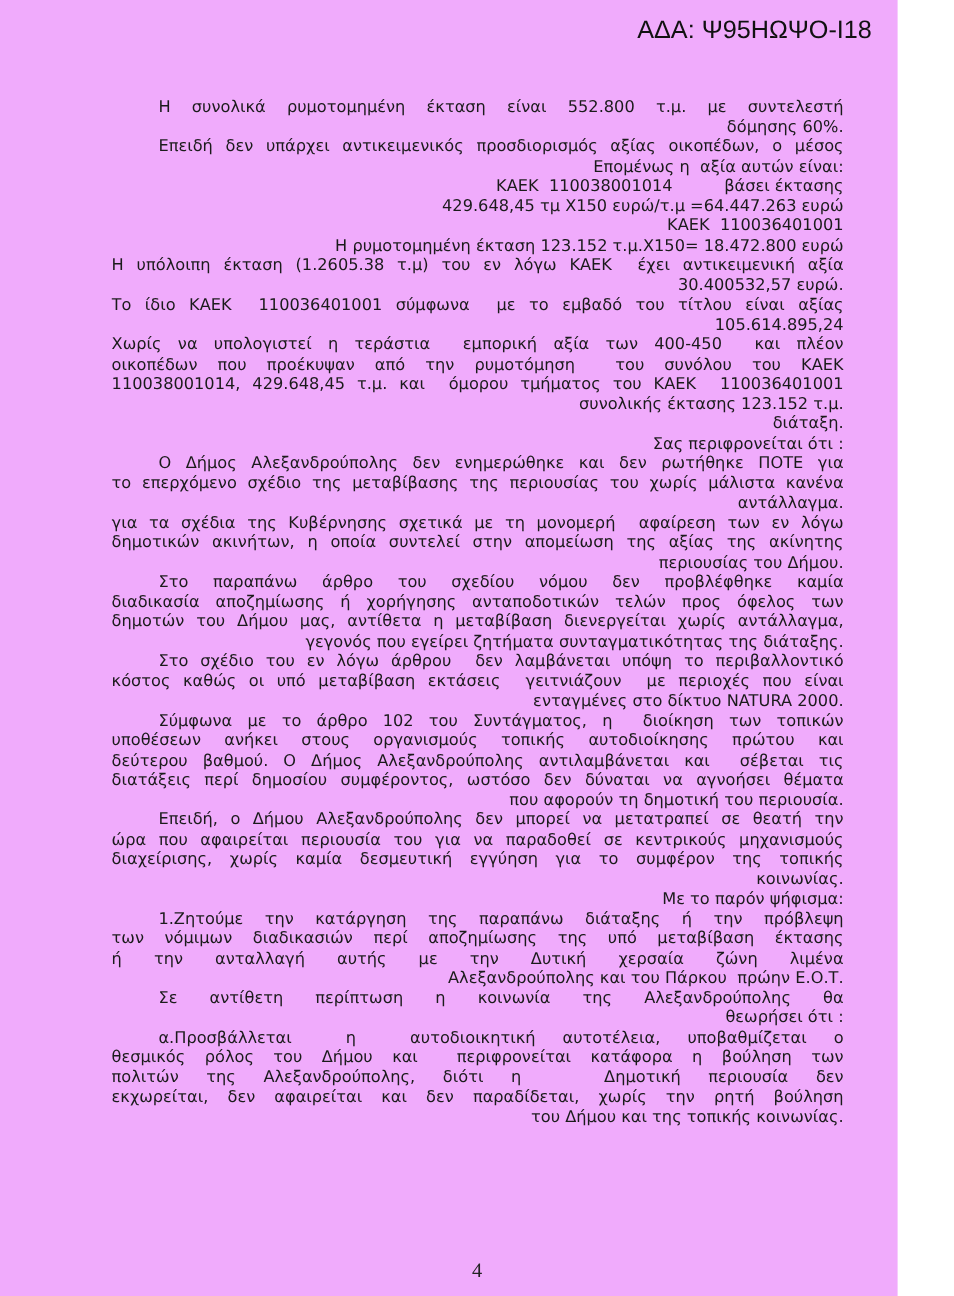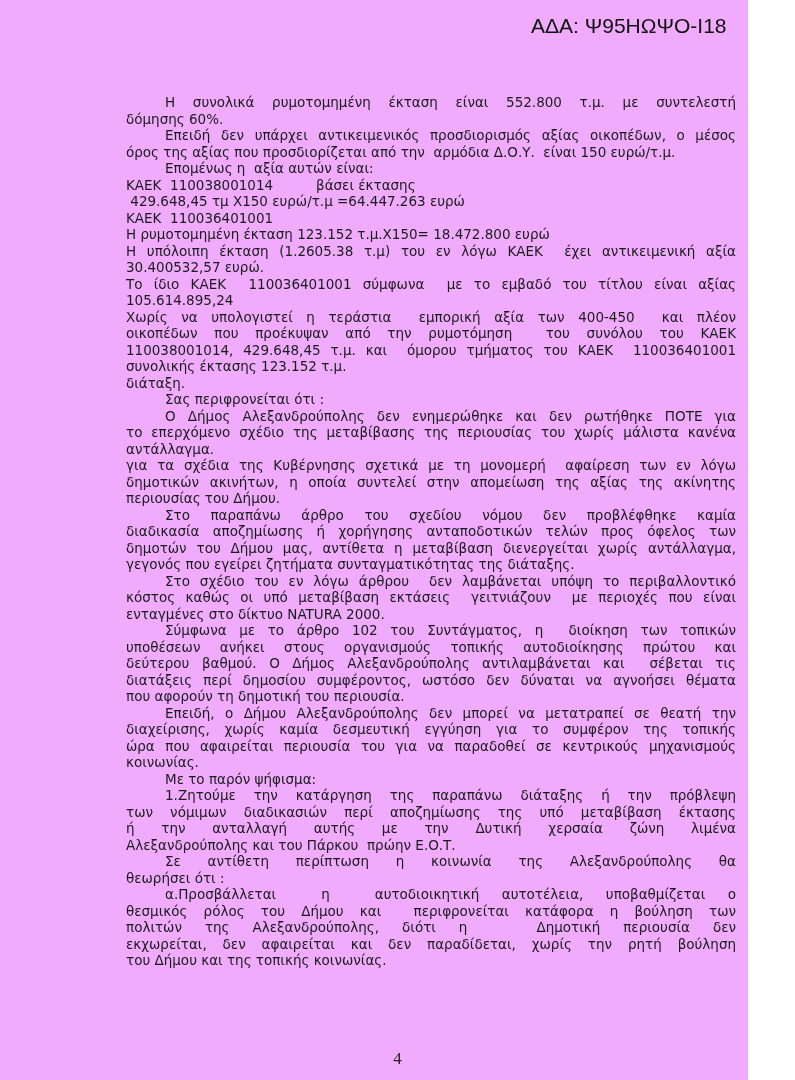--- a/index.html
+++ b/index.html
@@ -20,32 +20,31 @@
     left: 531px;
     top: 14px;
     font-family: "Liberation Sans", sans-serif;
     font-size: 21px;
     color: #111111;
     white-space: nowrap;
   }
   .doc-body {
     position: absolute;
     left: 93px;
-    top: 94px;
+    top: 81px;
     width: 610px;
     font-family: "DejaVu Sans", sans-serif;
     font-size: 13.5px;
     line-height: 16.5px;
     color: #1b1b1b;
-    margin-left: 33px;
   }
   .ln {
     height: 16.5px;
     overflow: hidden;
-    text-align: left;
+    text-align: right;
   }
   .ln.j {
     text-align: justify;
     text-align-last: justify;
   }
   .ln.ind { text-indent: 39px; }
   .b { font-weight: normal; }
   .page-footer {
     position: absolute;
     left: 0;
@@ -60,21 +59,20 @@
 </head>
 <body>
 
 <div class="page">
   <div class="ada-code">ΑΔΑ: Ψ95ΗΩΨΟ-Ι18</div>
 
   <div class="doc-body">
       <div class="ln ind j"><span>Η συνολικά ρυμοτομημένη έκταση είναι 552.800 τ.μ. με συντελεστή</span></div>
       <div class="ln"><span>δόμησης 60%.</span></div>
       <div class="ln ind j"><span>Επειδή δεν υπάρχει αντικειμενικός προσδιορισμός αξίας οικοπέδων, ο μέσος</span></div>
-      <div class="ln"><span>όρος της αξίας που προσδιορίζεται από την&nbsp; αρμόδια Δ.Ο.Υ.&nbsp; είναι 150 ευρώ/τ.μ.</span></div>
       <div class="ln ind"><span>Επομένως η&nbsp; αξία αυτών είναι:</span></div>
       <div class="ln"><span class="b">ΚΑΕΚ&nbsp; 110038001014</span><span>&nbsp;&nbsp;&nbsp;&nbsp;&nbsp;&nbsp;&nbsp;&nbsp;&nbsp; βάσει έκτασης</span></div>
       <div class="ln"><span>&nbsp;429.648,45 τμ Χ150 ευρώ/τ.μ =</span><span class="b">64.447.263 ευρώ</span></div>
       <div class="ln"><span class="b">ΚΑΕΚ&nbsp; 110036401001</span></div>
       <div class="ln"><span>Η ρυμοτομημένη έκταση 123.152 τ.μ.Χ150= </span><span class="b">18.472.800 ευρώ</span></div>
       <div class="ln j"><span>Η υπόλοιπη έκταση (1.2605.38 τ.μ) του εν λόγω ΚΑΕΚ&nbsp; έχει αντικειμενική αξία</span></div>
       <div class="ln"><span class="b">30.400532,57 ευρώ</span><span>.</span></div>
       <div class="ln j"><span>Το ίδιο ΚΑΕΚ&nbsp; 110036401001 σύμφωνα&nbsp; με το εμβαδό του τίτλου είναι αξίας</span></div>
       <div class="ln"><span class="b">105.614.895,24</span></div>
       <div class="ln j"><span>Χωρίς να υπολογιστεί η τεράστια&nbsp; εμπορική αξία των 400-450&nbsp; και πλέον</span></div>
@@ -95,22 +93,22 @@
       <div class="ln"><span>γεγονός που εγείρει ζητήματα συνταγματικότητας της διάταξης.</span></div>
       <div class="ln ind j"><span>Στο σχέδιο του εν λόγω άρθρου&nbsp; δεν λαμβάνεται υπόψη το περιβαλλοντικό</span></div>
       <div class="ln j"><span>κόστος καθώς οι υπό μεταβίβαση εκτάσεις&nbsp; γειτνιάζουν&nbsp; με περιοχές που είναι</span></div>
       <div class="ln"><span>ενταγμένες στο δίκτυο NATURA 2000.</span></div>
       <div class="ln ind j"><span>Σύμφωνα με το άρθρο 102 του Συντάγματος, η&nbsp; διοίκηση των τοπικών</span></div>
       <div class="ln j"><span>υποθέσεων ανήκει στους οργανισμούς τοπικής αυτοδιοίκησης πρώτου και</span></div>
       <div class="ln j"><span>δεύτερου βαθμού. Ο Δήμος Αλεξανδρούπολης αντιλαμβάνεται και&nbsp; σέβεται τις</span></div>
       <div class="ln j"><span>διατάξεις περί δημοσίου συμφέροντος, ωστόσο δεν δύναται να αγνοήσει θέματα</span></div>
       <div class="ln"><span>που αφορούν τη δημοτική του περιουσία.</span></div>
       <div class="ln ind j"><span>Επειδή, ο Δήμου Αλεξανδρούπολης δεν μπορεί να μετατραπεί σε θεατή την</span></div>
+      <div class="ln j"><span>ώρα που αφαιρείται περιουσία του για να παραδοθεί σε κεντρικούς μηχανισμούς</span></div>
       <div class="ln j"><span>διαχείρισης, χωρίς καμία δεσμευτική εγγύηση για το συμφέρον της τοπικής</span></div>
-      <div class="ln j"><span>ώρα που αφαιρείται περιουσία του για να παραδοθεί σε κεντρικούς μηχανισμούς</span></div>
       <div class="ln"><span>κοινωνίας.</span></div>
       <div class="ln ind"><span class="b">Με το παρόν ψήφισμα:</span></div>
       <div class="ln ind j"><span class="b">1.Ζητούμε την κατάργηση της παραπάνω διάταξης ή την πρόβλεψη</span></div>
       <div class="ln j"><span class="b">των νόμιμων διαδικασιών περί αποζημίωσης της υπό μεταβίβαση έκτασης</span></div>
       <div class="ln j"><span class="b">ή την ανταλλαγή αυτής με την Δυτική χερσαία ζώνη λιμένα</span></div>
       <div class="ln"><span class="b">Αλεξανδρούπολης και του Πάρκου&nbsp; πρώην Ε.Ο.Τ.</span></div>
       <div class="ln ind j"><span class="b">Σε αντίθετη περίπτωση η κοινωνία της Αλεξανδρούπολης θα</span></div>
       <div class="ln"><span class="b">θεωρήσει ότι :</span></div>
       <div class="ln ind j"><span class="b">α.Προσβάλλεται&nbsp; η&nbsp; αυτοδιοικητική αυτοτέλεια, υποβαθμίζεται ο</span></div>
       <div class="ln j"><span class="b">θεσμικός ρόλος του Δήμου και&nbsp; περιφρονείται κατάφορα η βούληση των</span></div>

